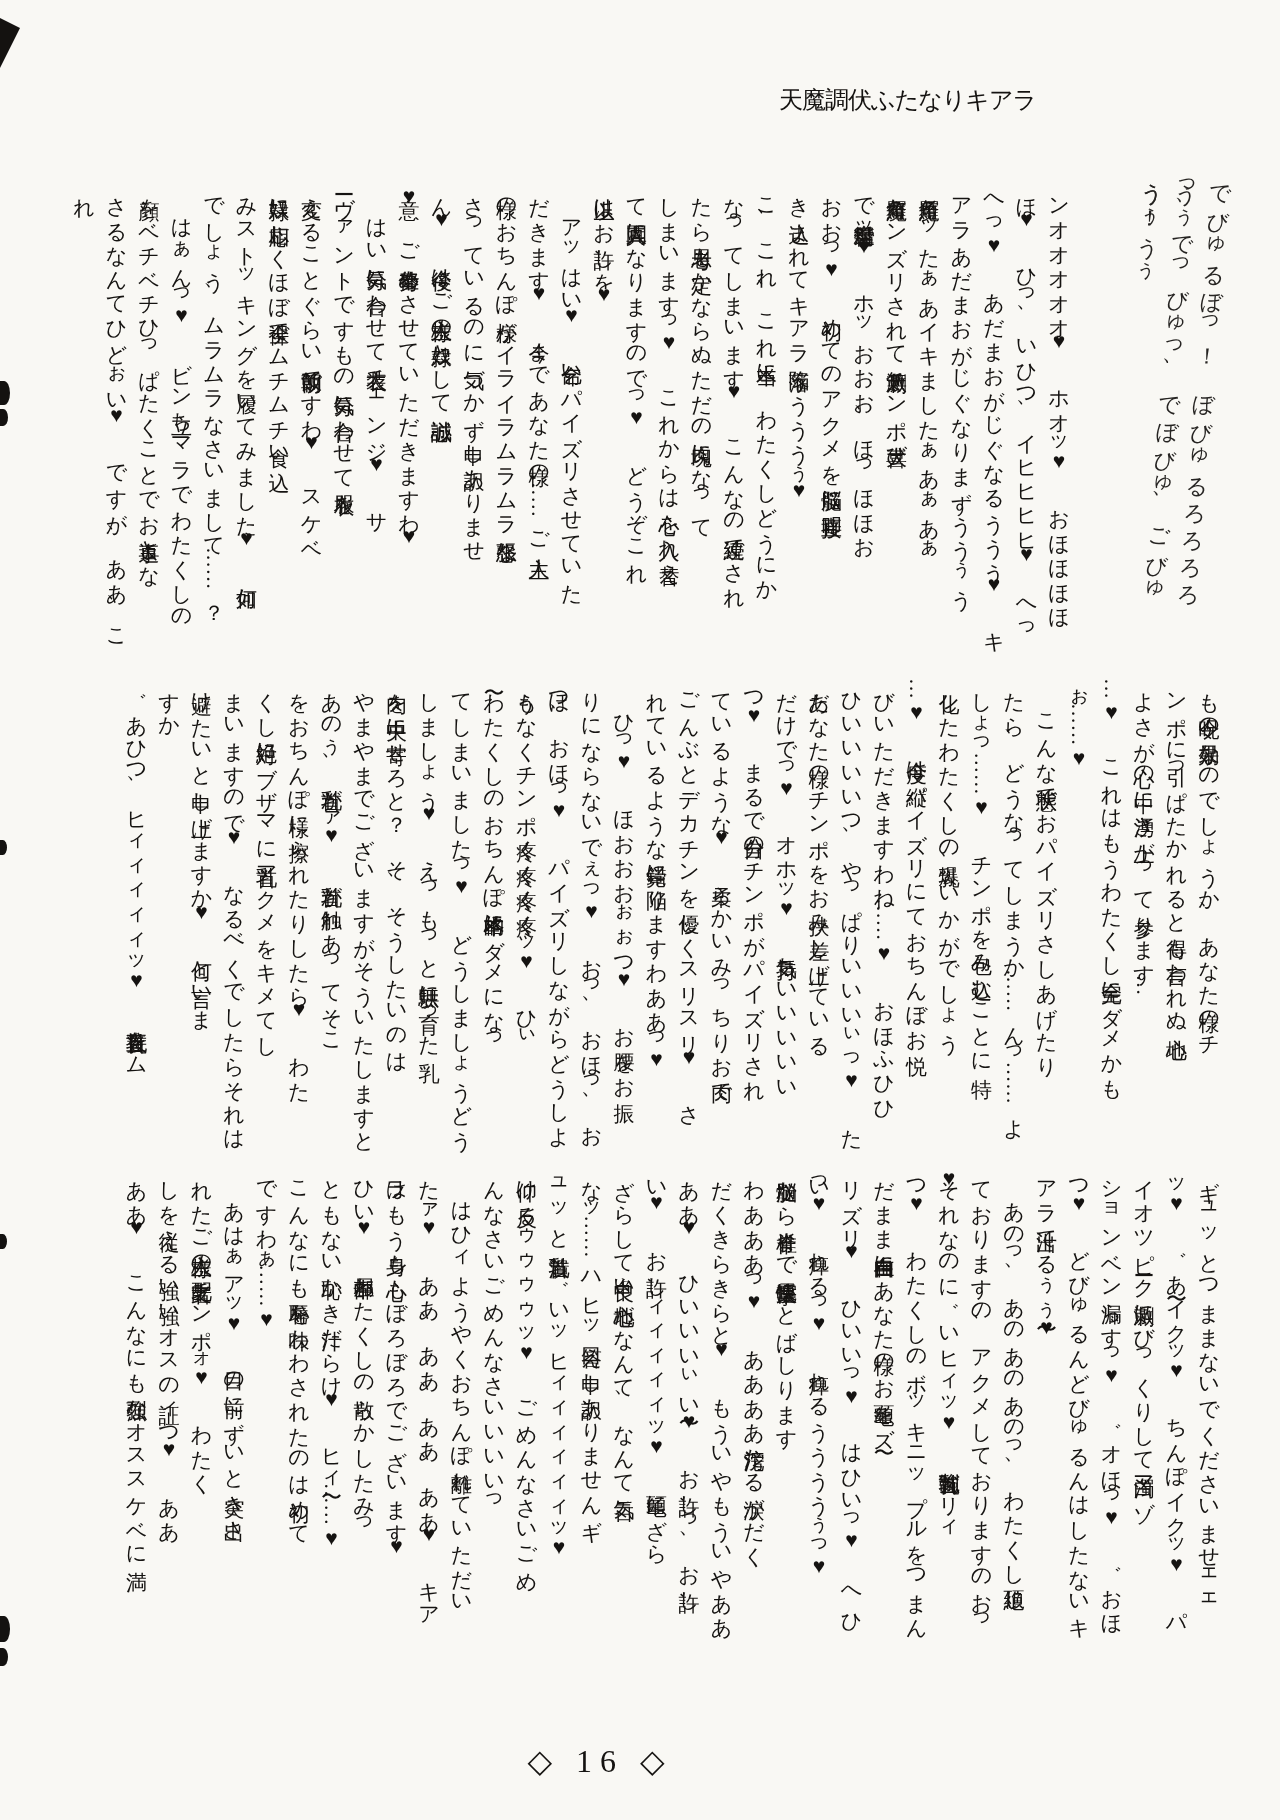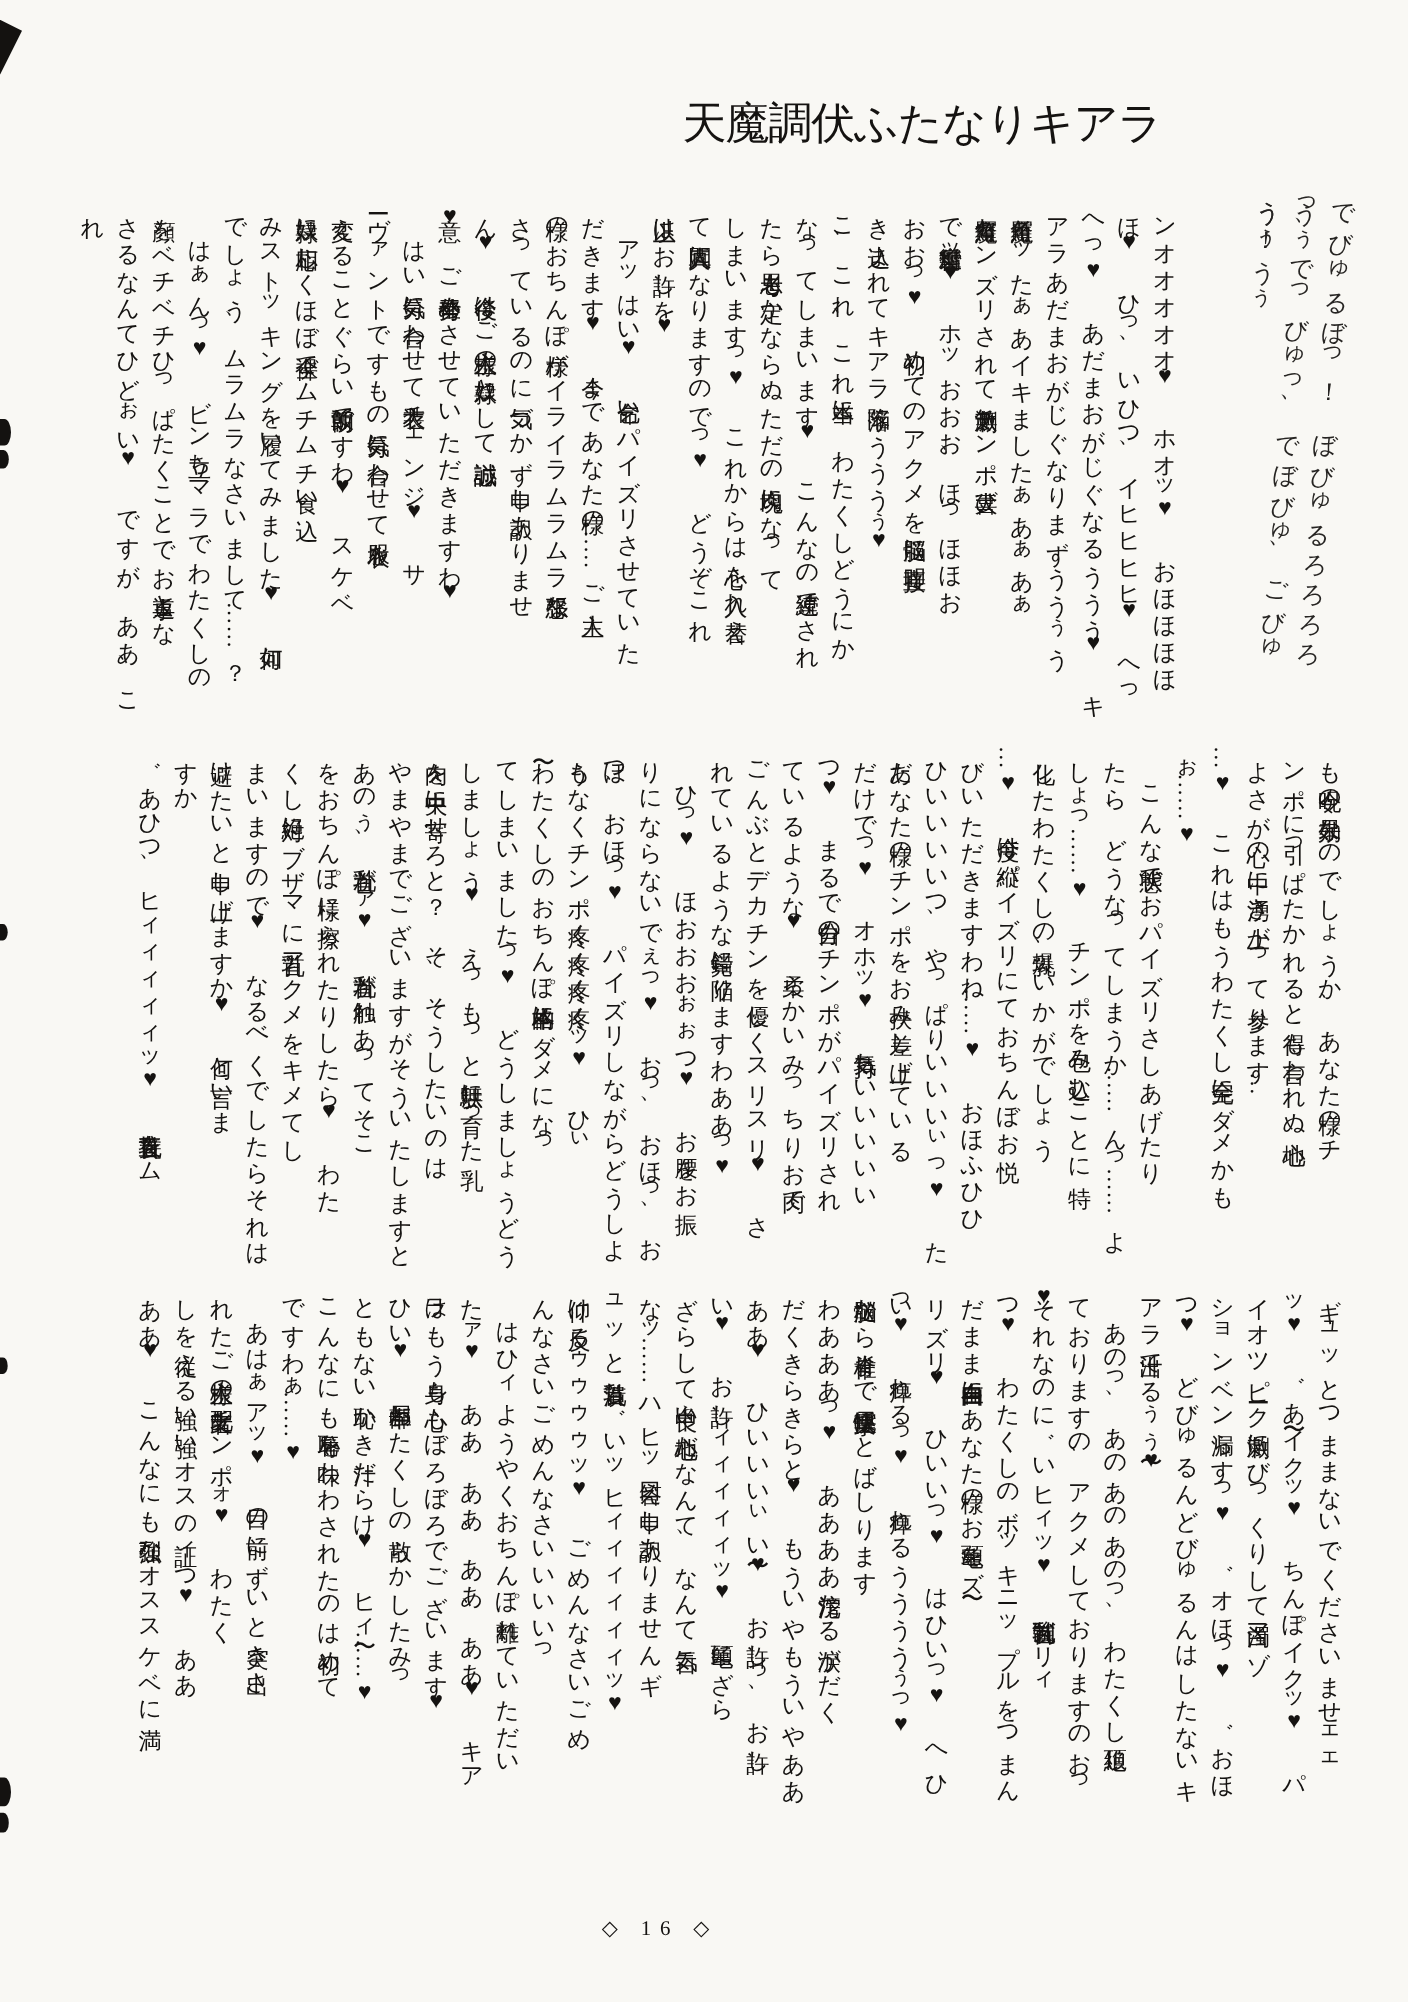--- a/index.html
+++ b/index.html
@@ -6,22 +6,22 @@
   body{
     width:1280px;height:1820px;
     background:#f9f8f4;
     position:relative;
     overflow:hidden;
     font-family:"Liberation Serif","DejaVu Serif",serif;
     color:#151311;
   }
   .page-title{
     position:absolute;
-    top:84px;right:224px;
-    font-size:40px;
+    top:84px;right:244px;
+    font-size:24px;
     letter-spacing:-1px;
     font-weight:500;
     white-space:nowrap;
   }
   .vband{
     position:absolute;
     writing-mode:vertical-rl;
     text-orientation:mixed;
   }
   .tcol{
@@ -40,21 +40,21 @@
     transform:rotate(1.5deg) skewX(-3deg);
     opacity:0.92;
   }
   #sfx-block .tcol{
     width:34px;line-height:34px;font-size:22px;letter-spacing:2px;
   }
   .page-footer{
     position:absolute;
     top:1742px;left:470px;width:260px;
     text-align:center;
-    font-size:19px;
+    font-size:32px;
     letter-spacing:8px;
     white-space:nowrap;
   }
   .mark{
     position:absolute;left:0;
     background:#141210;
     border-radius:0 60% 60% 0 / 0 50% 50% 0;
   }
   .corner-wedge{
     position:absolute;left:0;top:18px;

